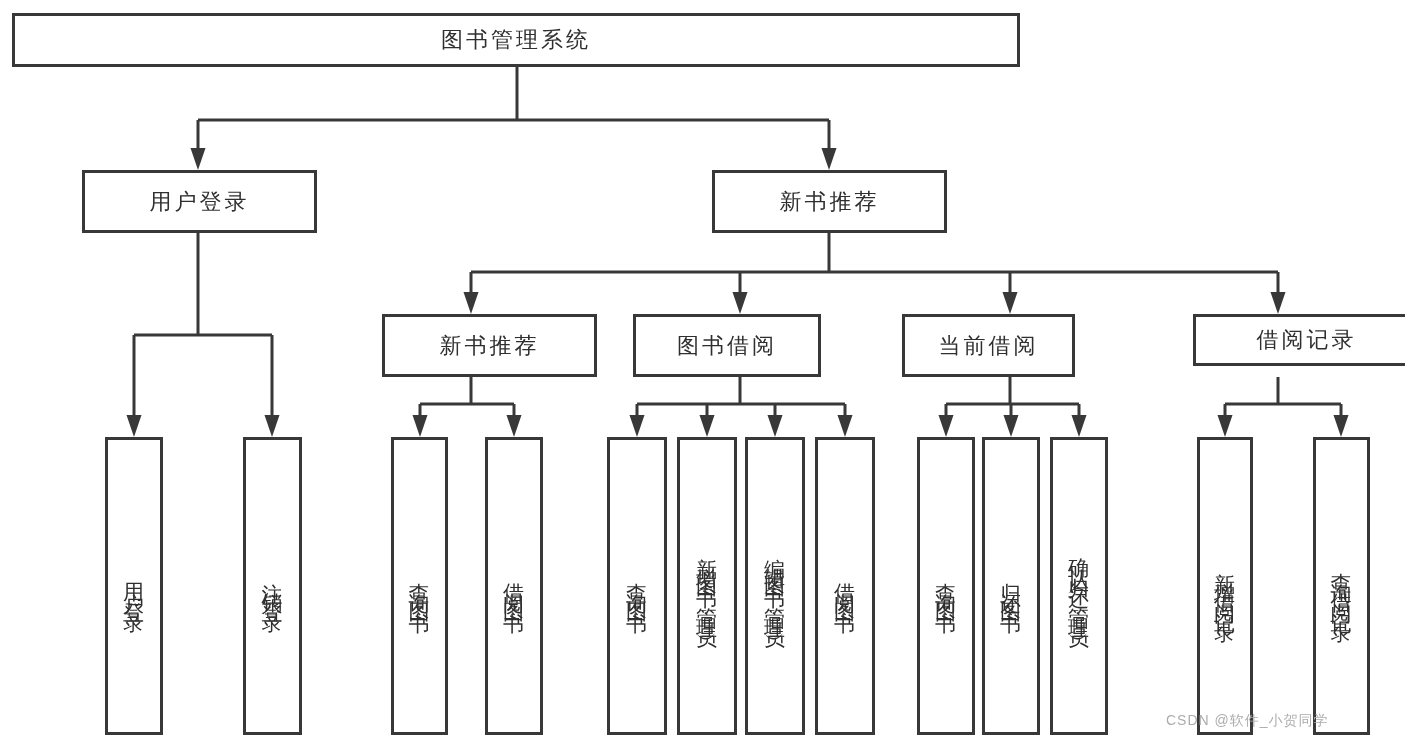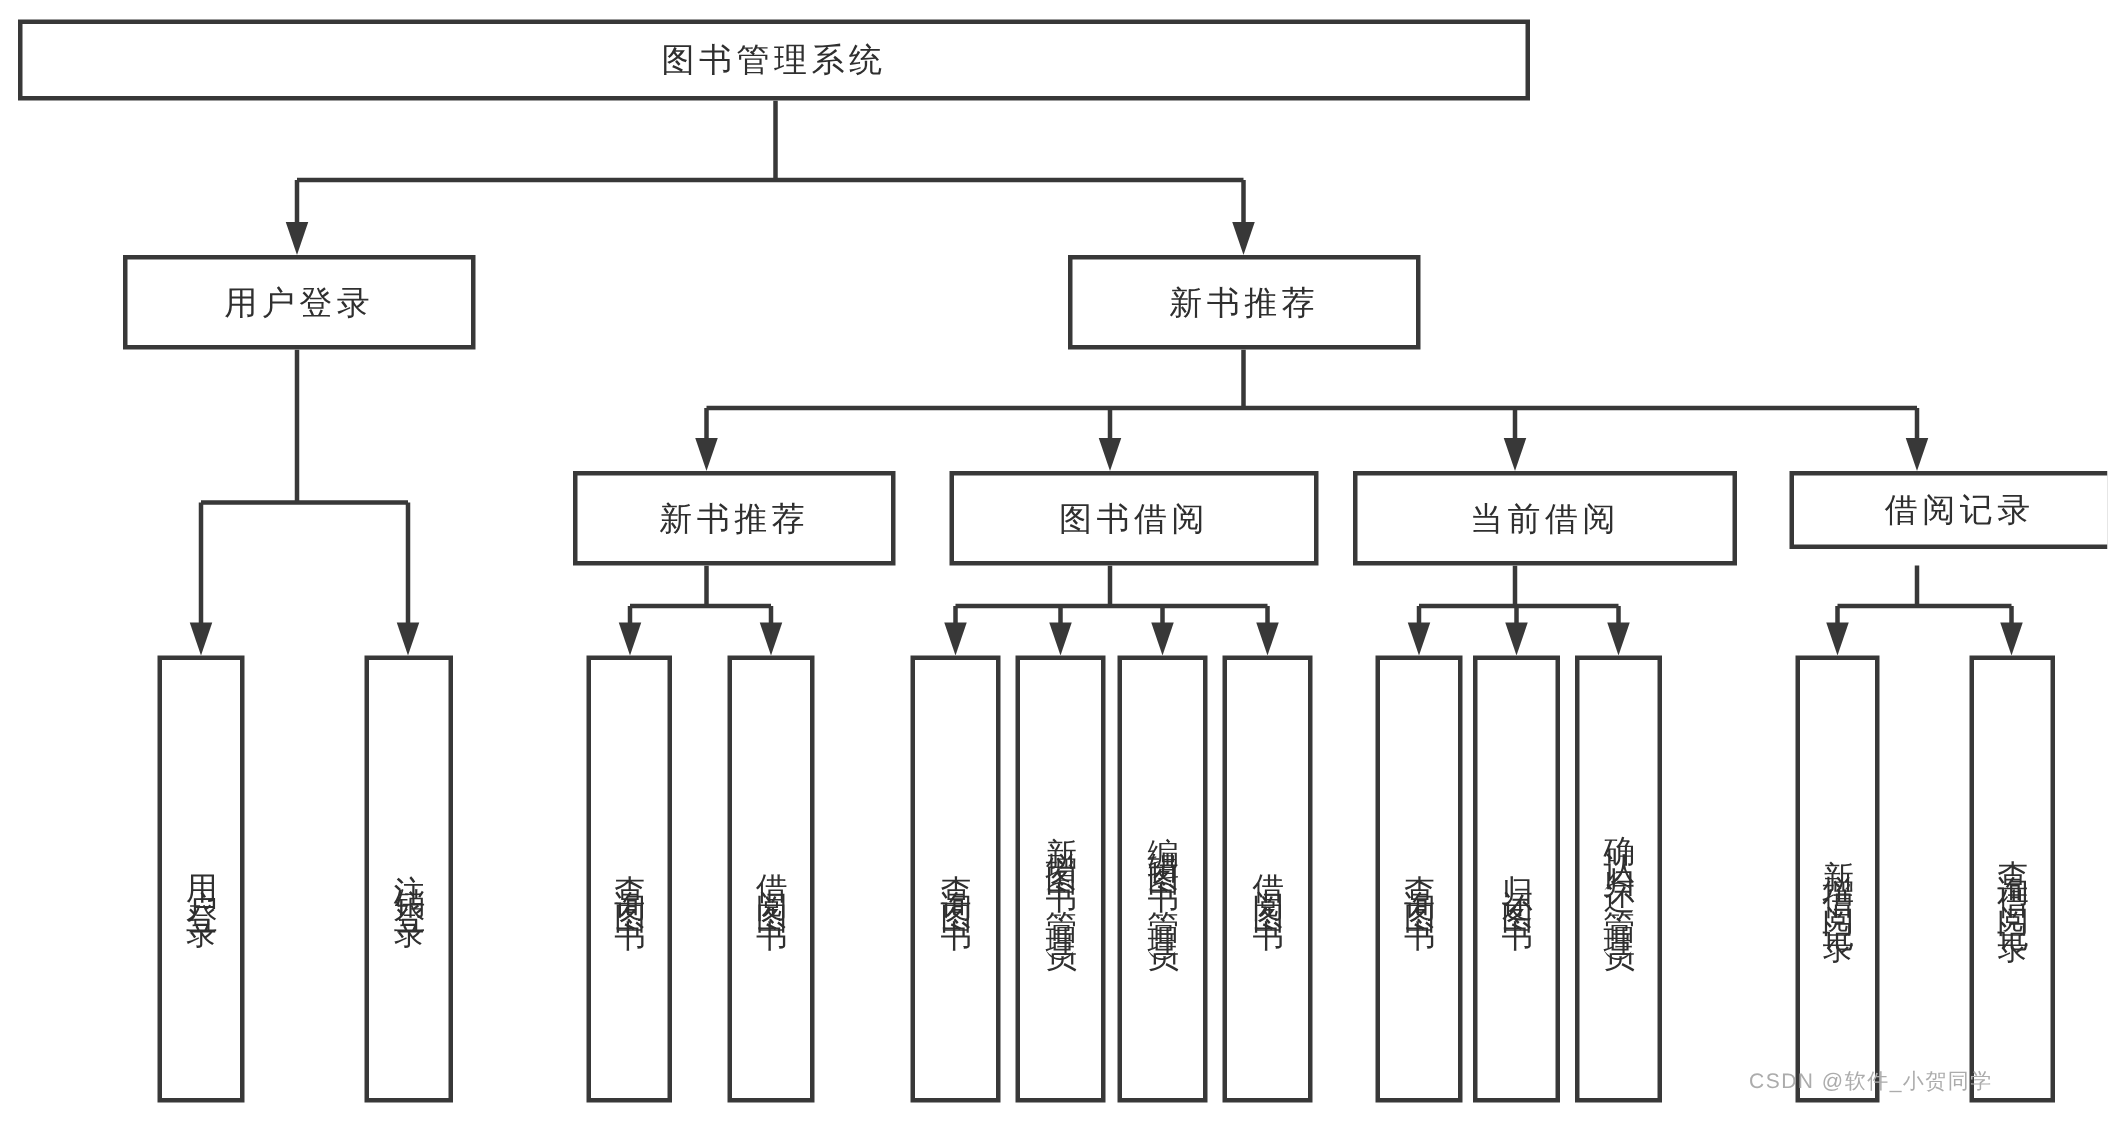--- a/index.html
+++ b/index.html
@@ -99,22 +99,22 @@
       <polygon points="1333.5,415 1348.5,415 1341,437"></polygon>
     </g>
   </svg>
 
   <div class="node" style="left:12px; top:13px; width:1008px; height:54px;">图书管理系统</div>
 
   <div class="node" style="left:82px; top:170px; width:235px; height:63px;">用户登录</div>
   <div class="node" style="left:712px; top:170px; width:235px; height:63px;">新书推荐</div>
 
   <div class="node" style="left:363px; top:314px; width:215px; height:63px;margin-left:19px;">新书推荐</div>
-  <div class="node" style="left:633px; top:314px; width:246px; height:63px;">图书借阅</div>
-  <div class="node" style="left:902px; top:314px; width:256px; height:63px;">当前借阅</div>
+  <div class="node" style="left:633px; top:314px; width:188px; height:63px;">图书借阅</div>
+  <div class="node" style="left:902px; top:314px; width:173px; height:63px;">当前借阅</div>
   <div class="node" style="left:1193px; top:314px; width:215px; height:52px;padding-left:12px;">借阅记录</div>
 
   <div class="node leaf" style="left:105px; top:437px; width:58px; height:298px;">用户登录</div>
   <div class="node leaf" style="left:243px; top:437px; width:59px; height:298px;">注销登录</div>
 
   <div class="node leaf" style="left:391px; top:437px; width:57px; height:298px;">查询图书</div>
   <div class="node leaf" style="left:485px; top:437px; width:58px; height:298px;">借阅图书</div>
 
   <div class="node leaf" style="left:607px; top:437px; width:60px; height:298px;">查询图书</div>
   <div class="node leaf" style="left:677px; top:437px; width:60px; height:298px;">新增图书（管理员）</div>

